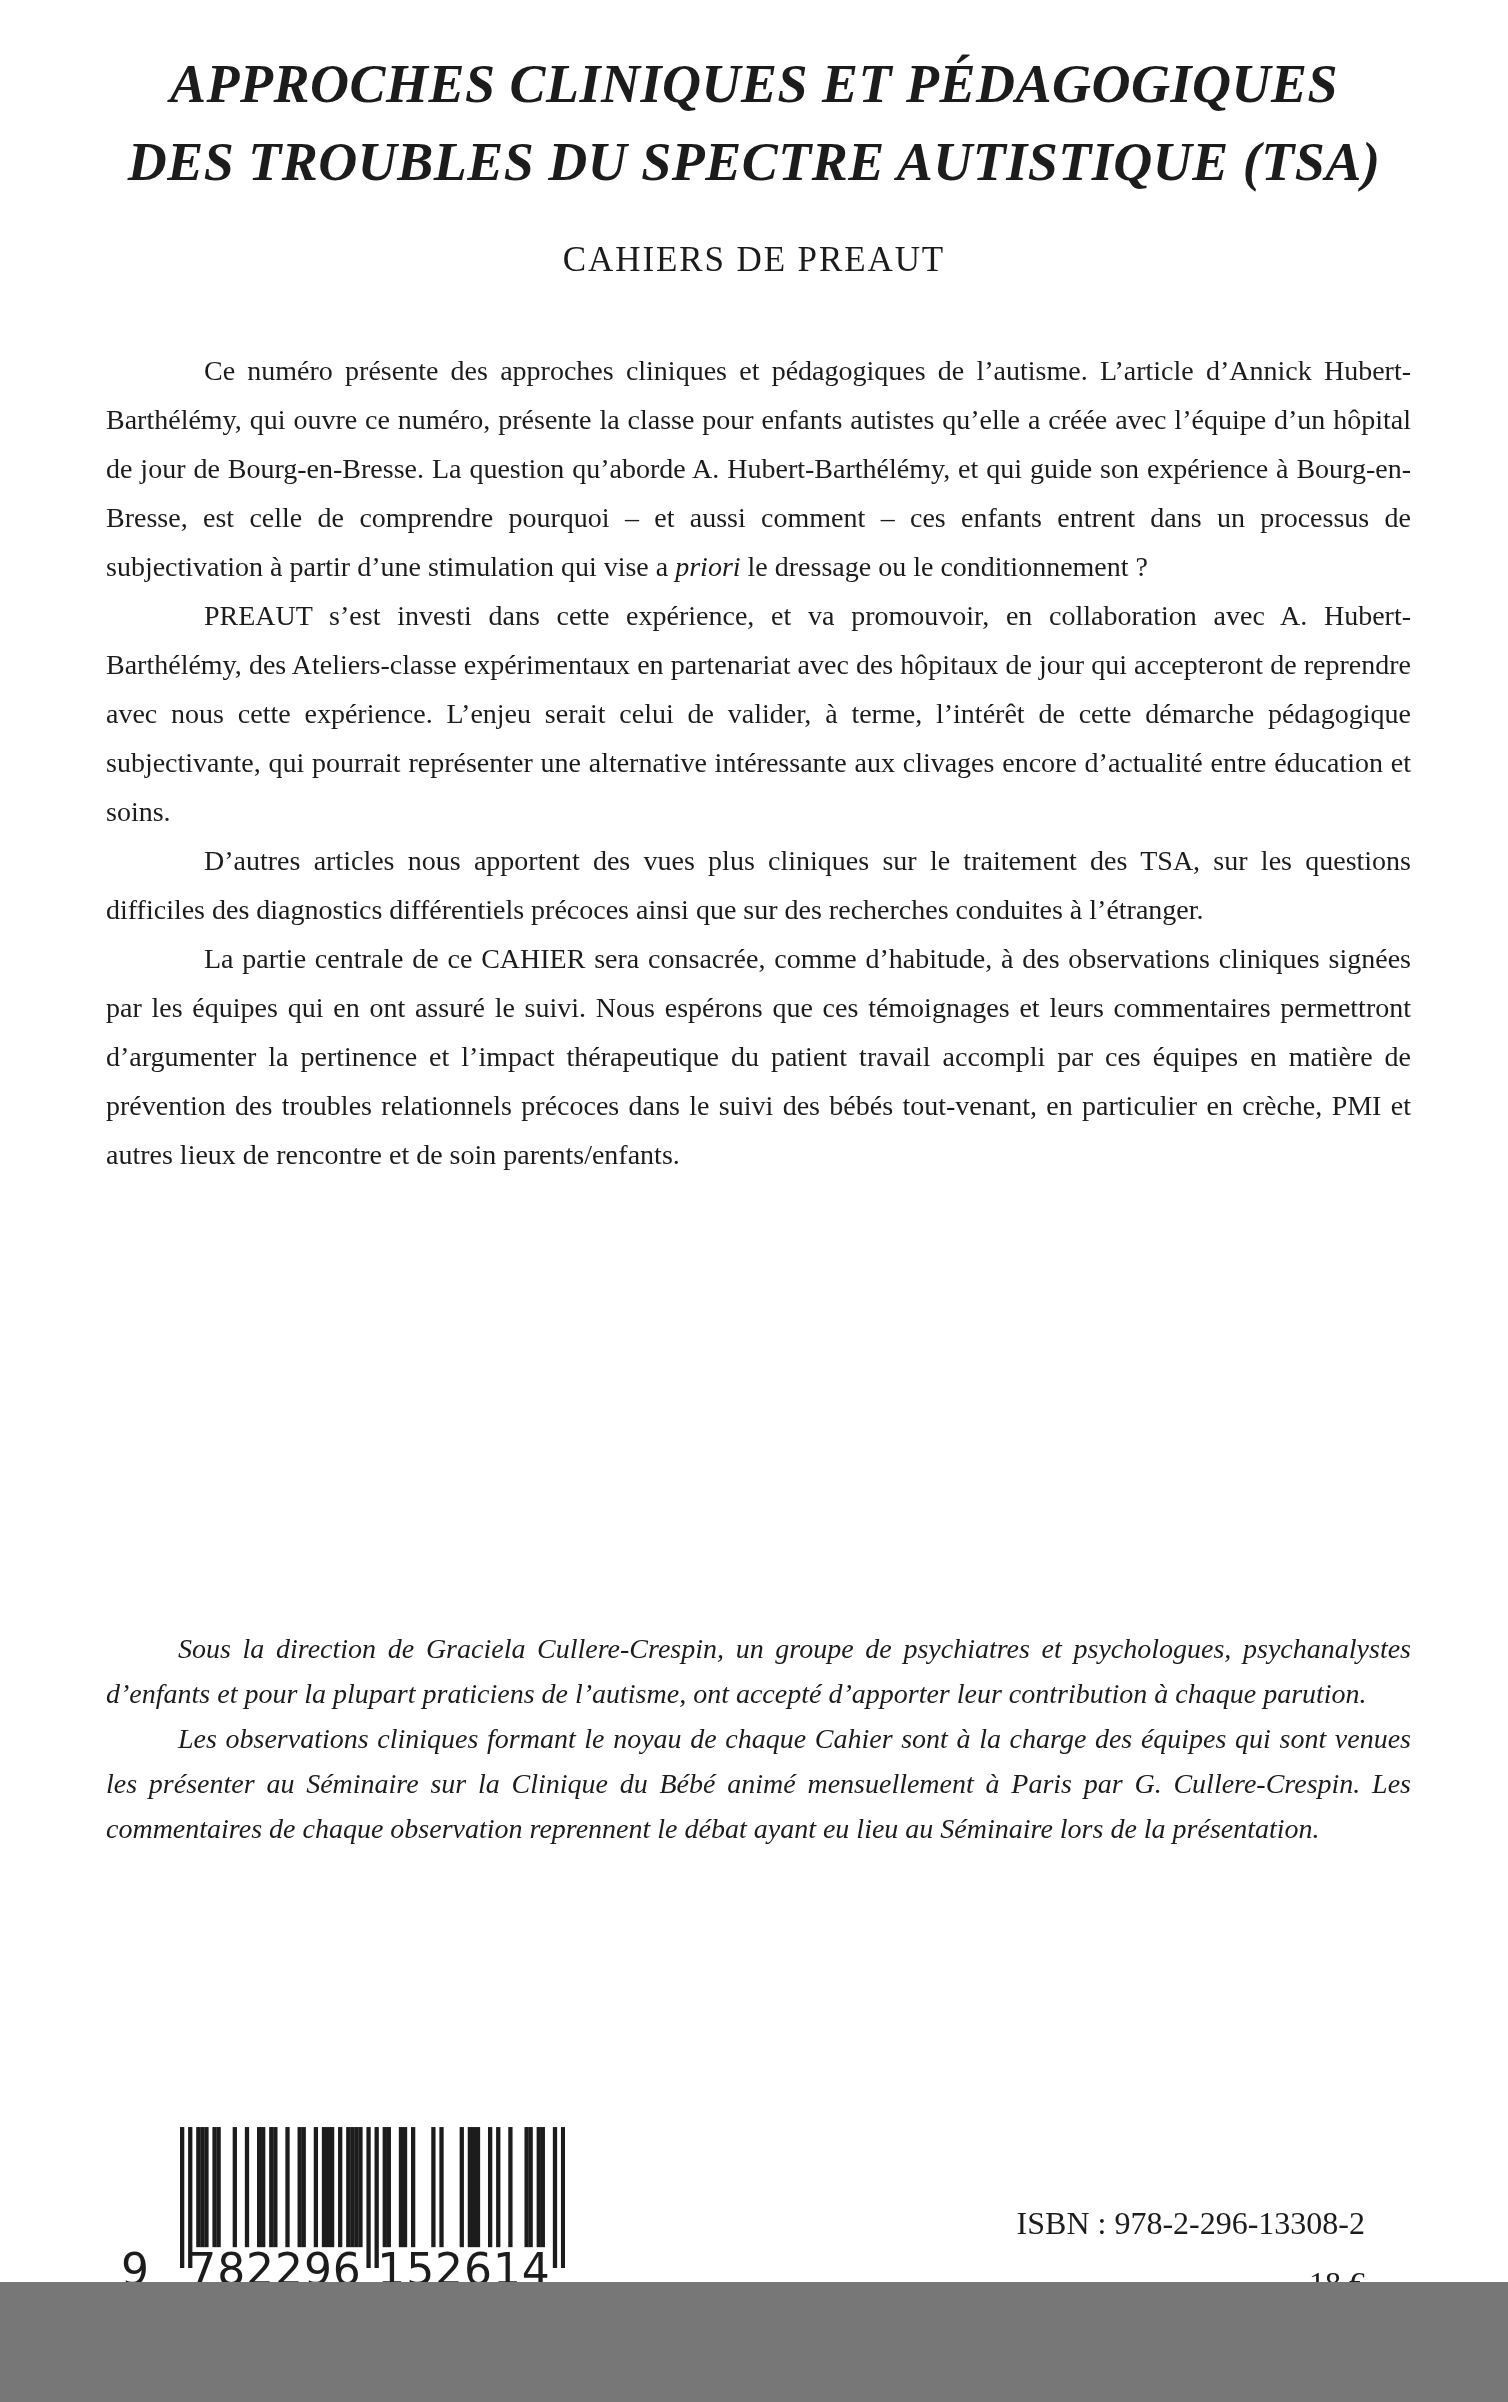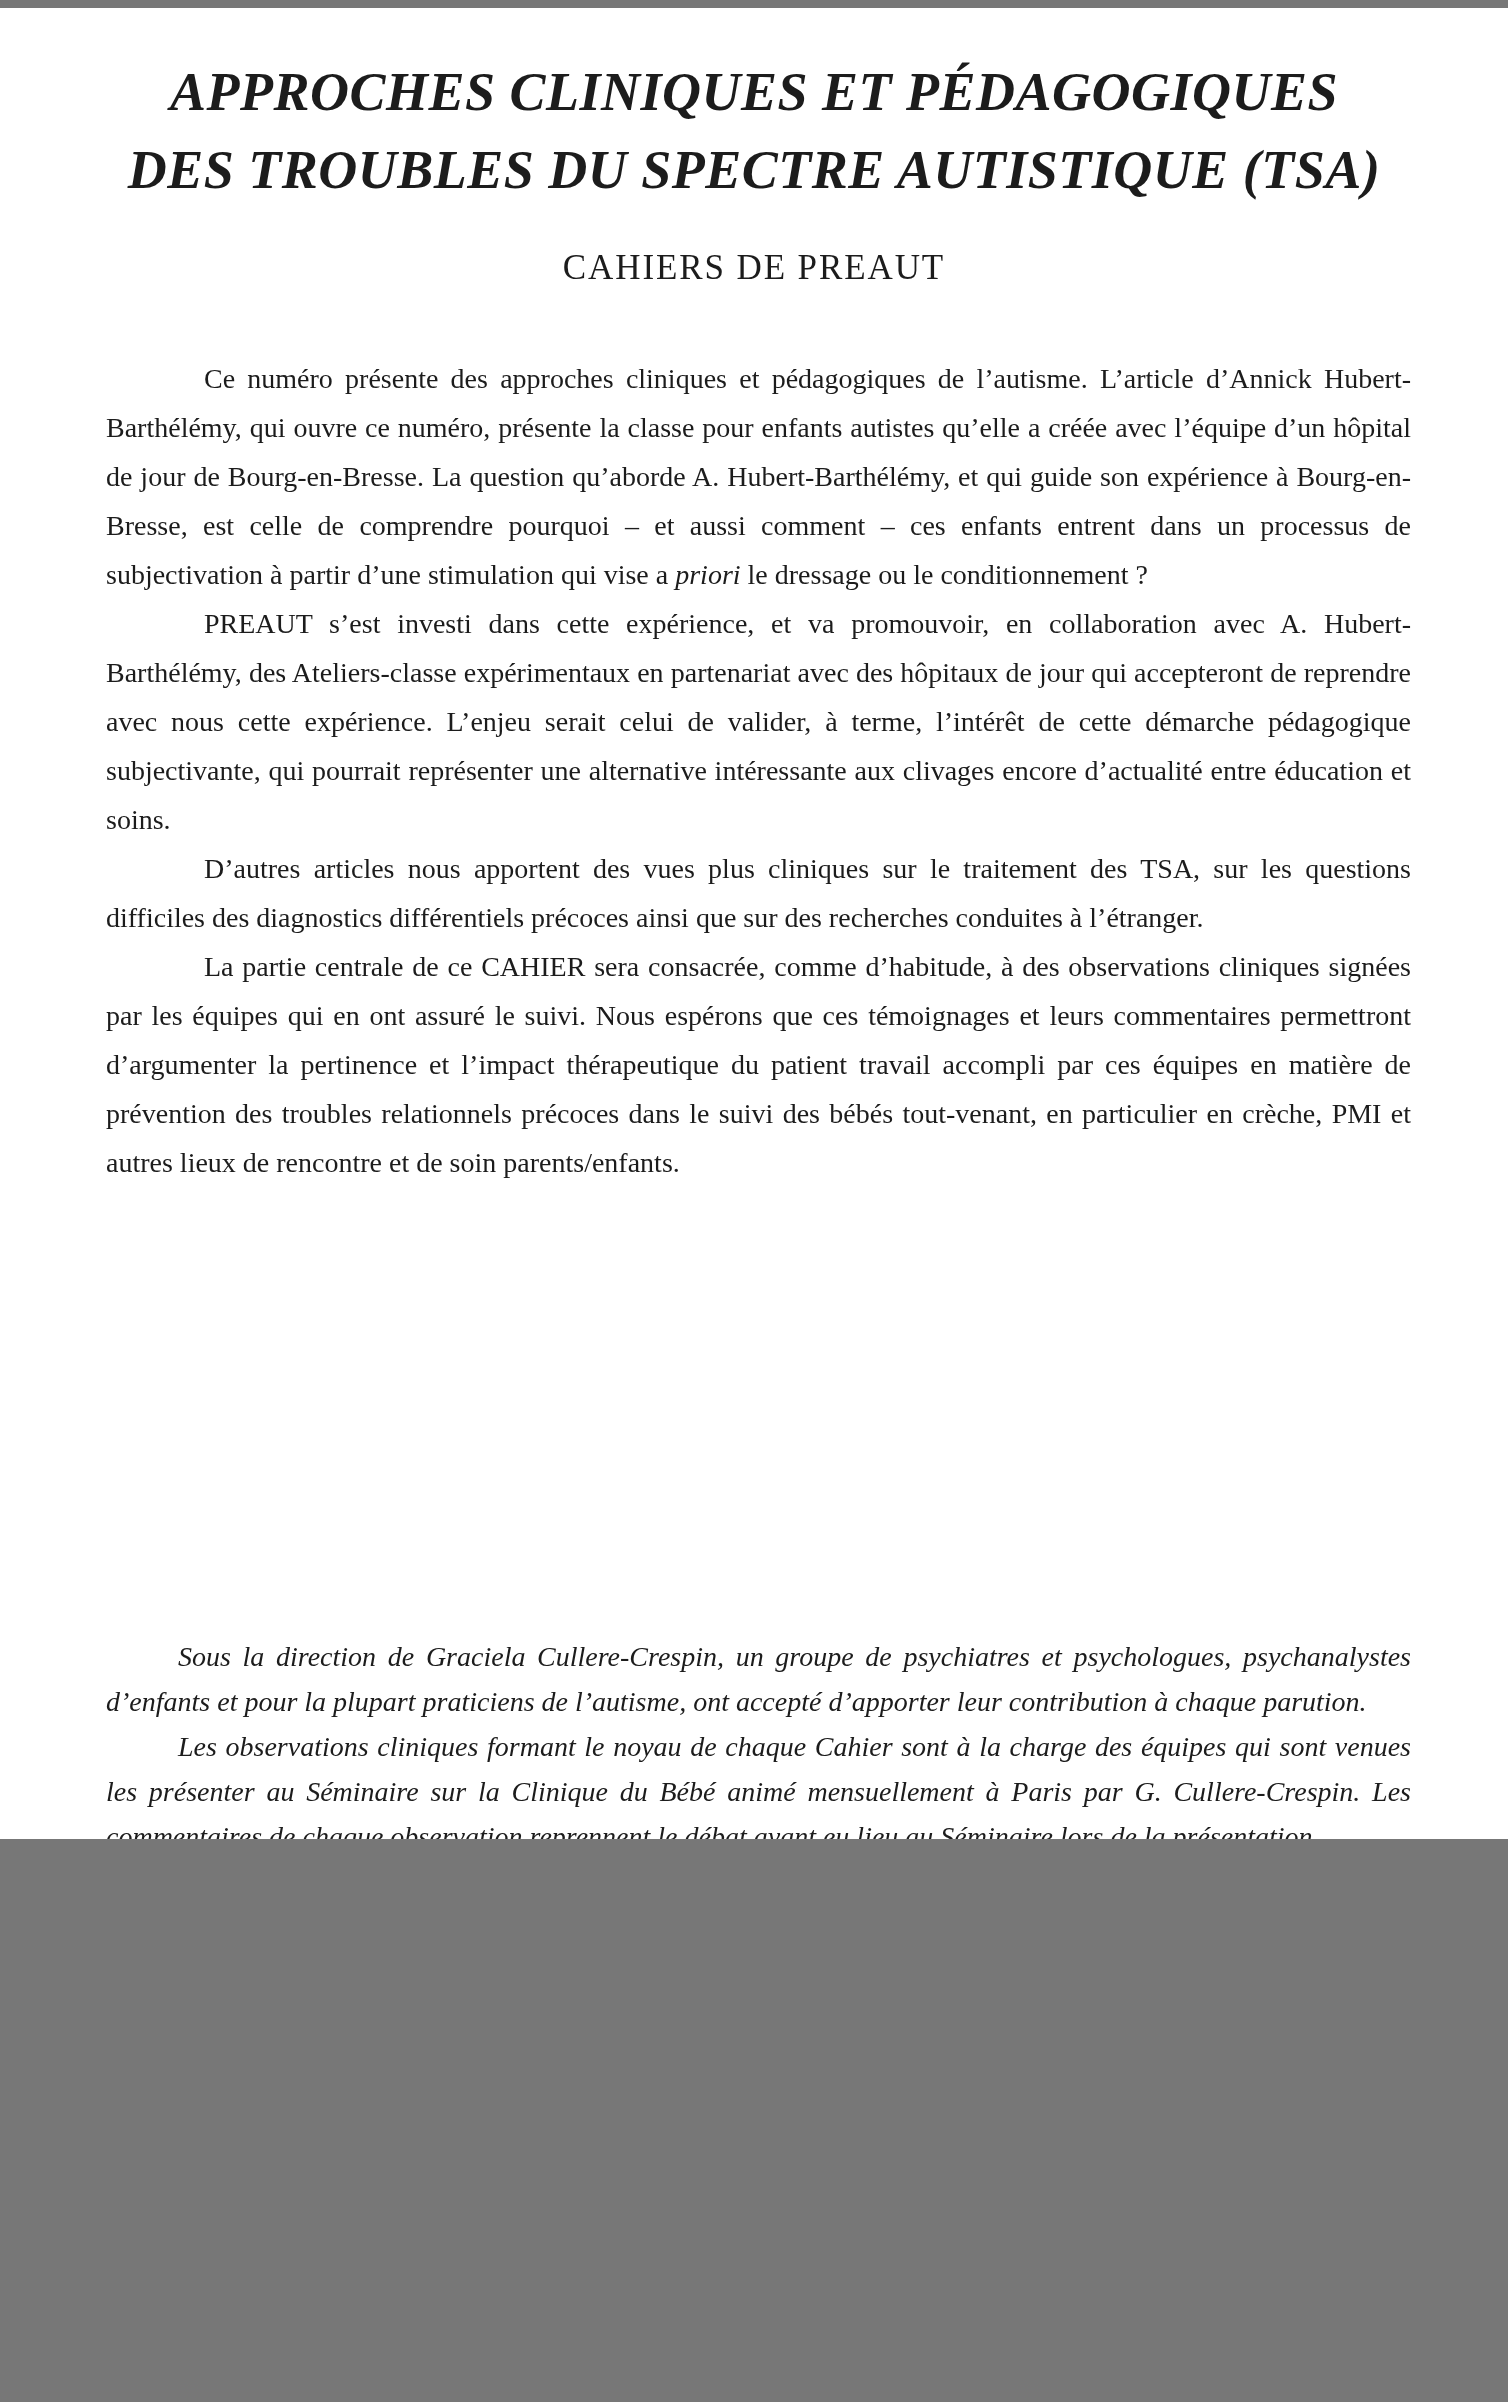--- a/index.html
+++ b/index.html
@@ -1,19 +1,19 @@
 <!DOCTYPE html>
 <html style="font-size:15px"><head>
 <meta charset="utf-8">
 <style>
   html,body { margin:0; padding:0; background:#777; }
   .page {
     position:relative;
-    width:1508px; height:1831px;
-    margin:8px auto;
+    width:1508px; height:2282px;
+    margin:0 auto;
     background:#ffffff;
     color:#1c1c1c;
     font-family:"Liberation Serif", serif;
     overflow:hidden;
   }
   .cover-header { position:absolute; top:45px; left:0; right:0; text-align:center; }
   .cover-title {
     font-size:54px; line-height:78px; margin:0;
     font-weight:bold; font-style:italic;
     letter-spacing:0.5px;

